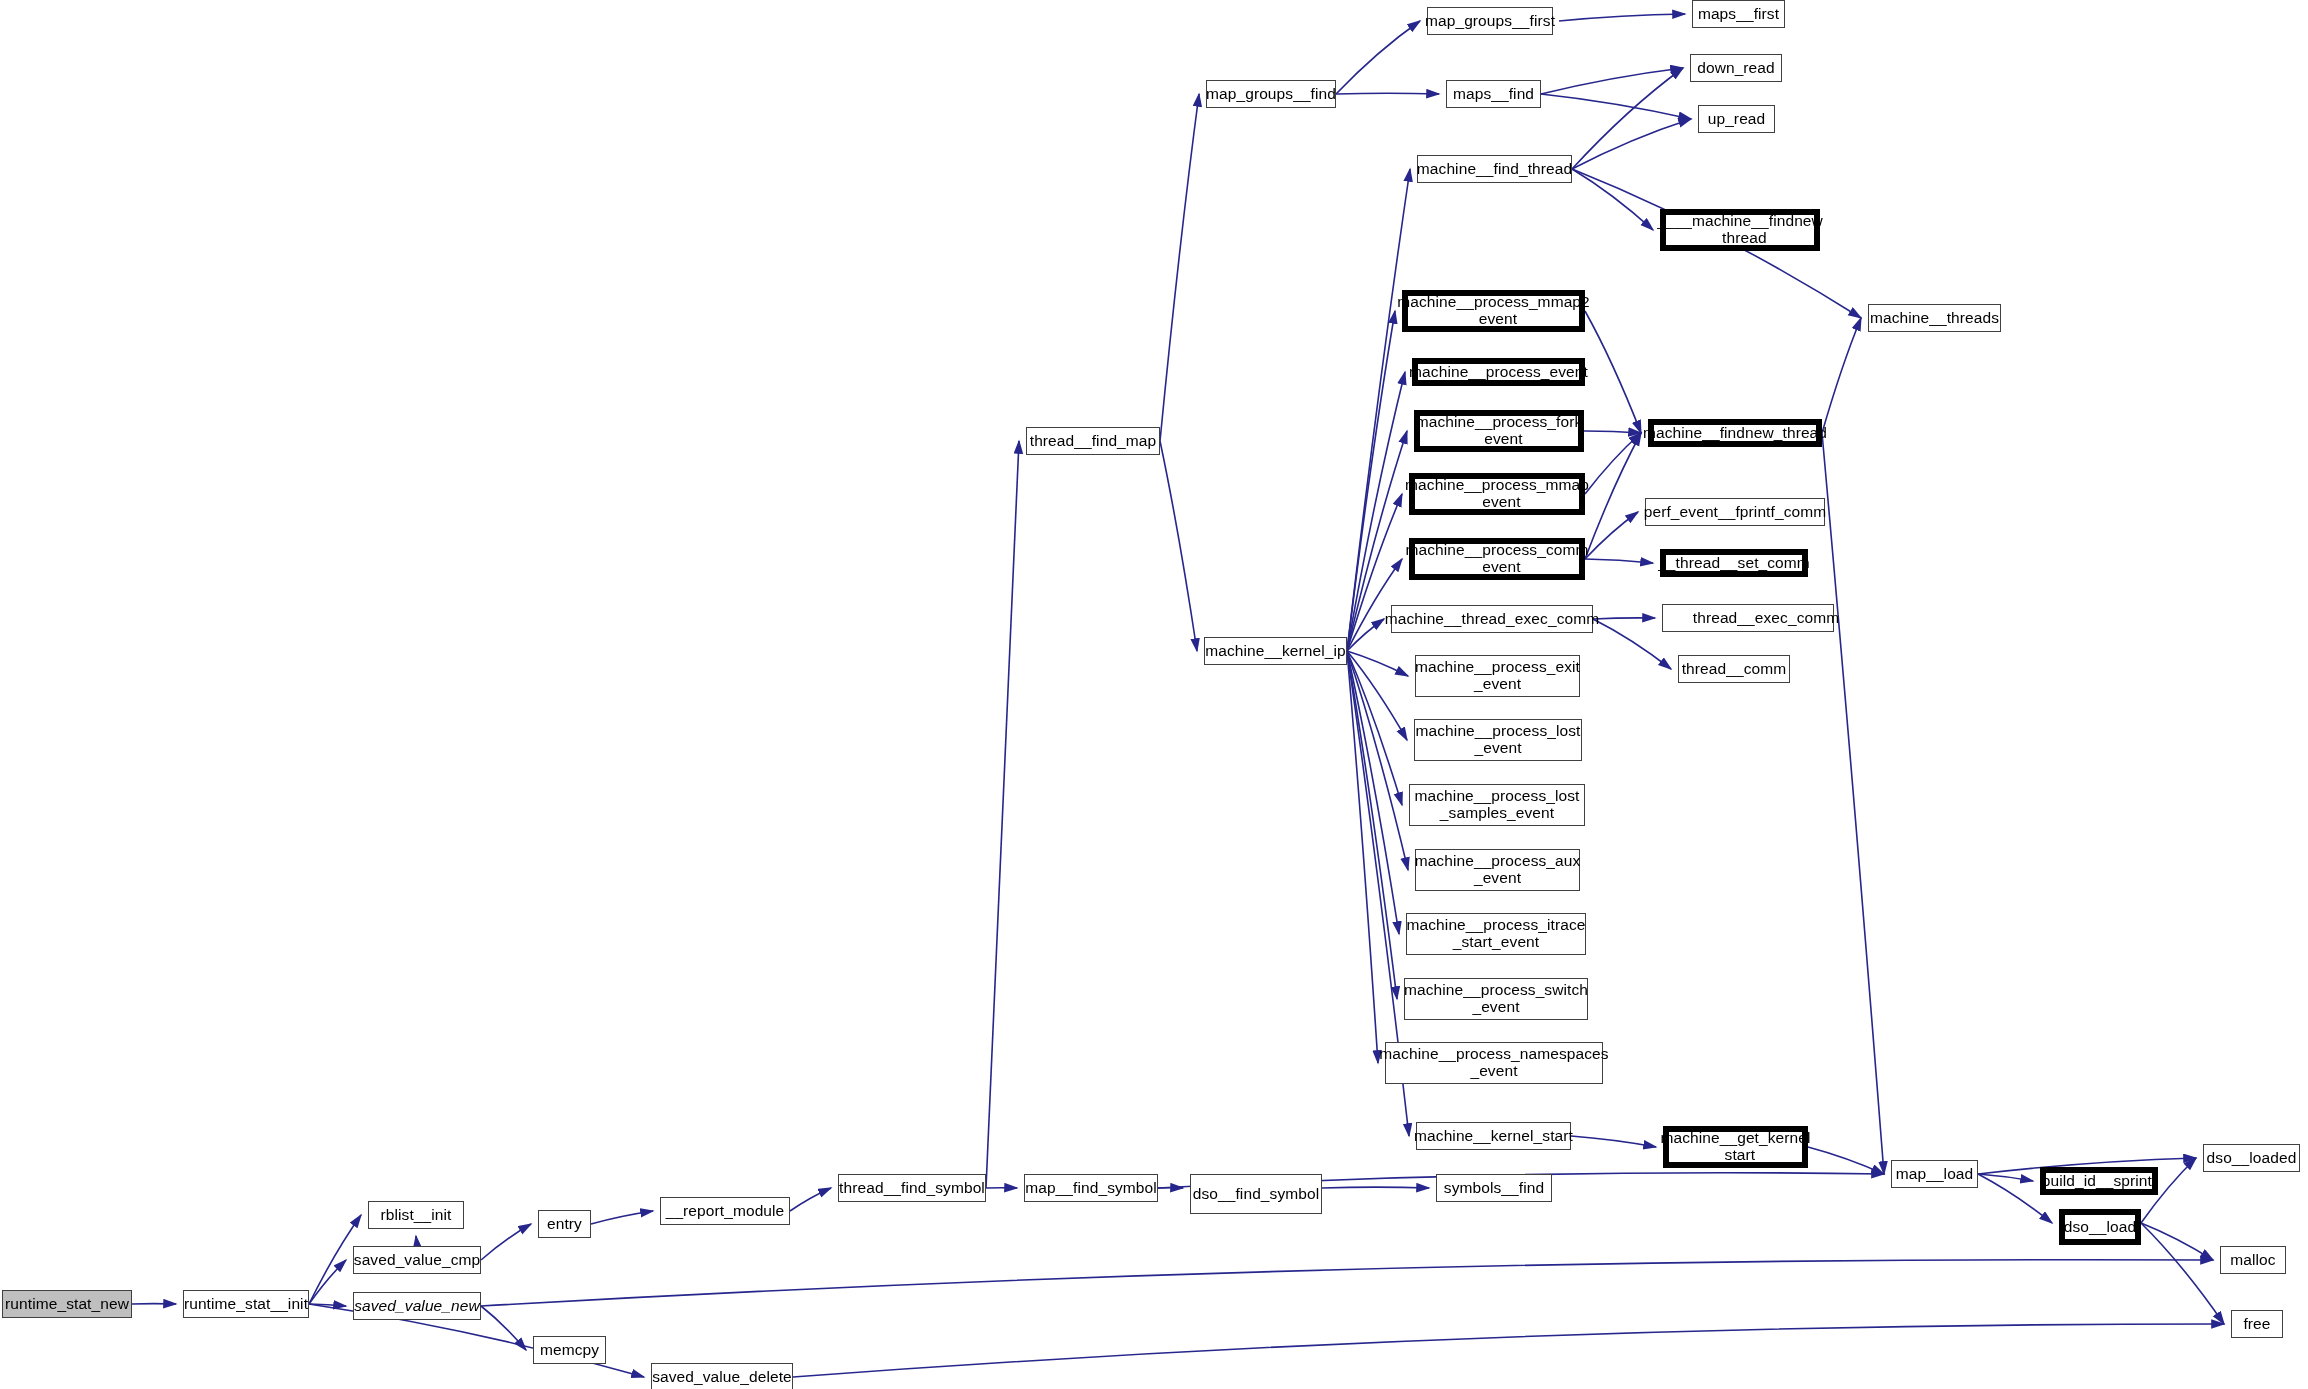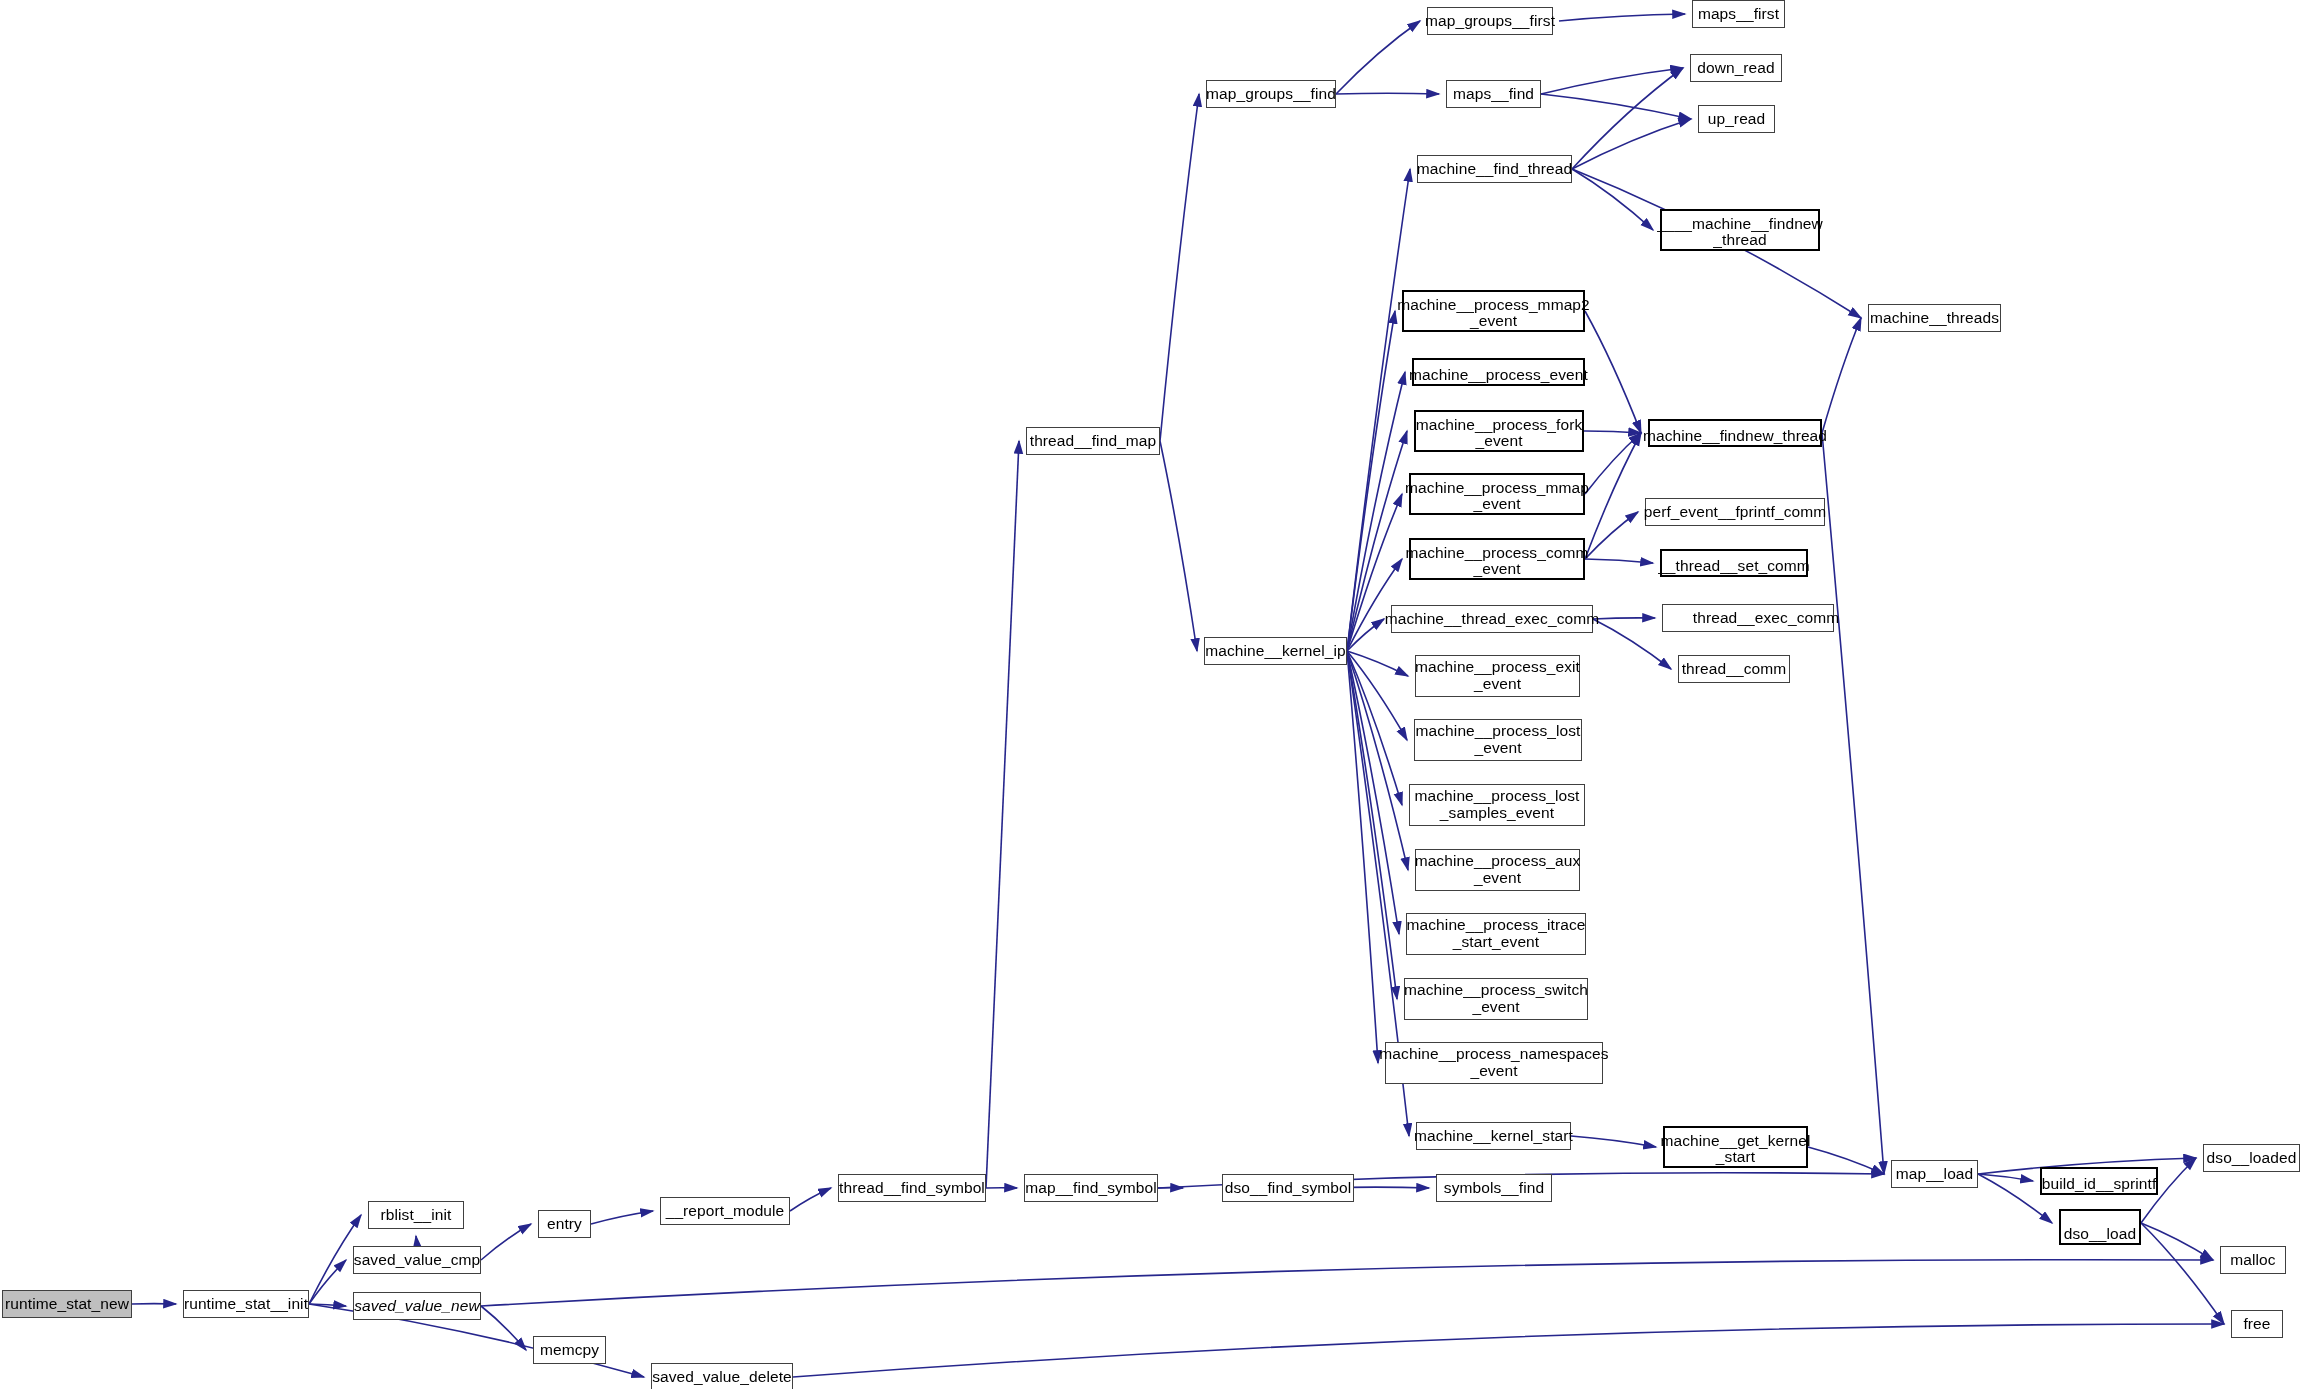--- a/index.html
+++ b/index.html
@@ -4,21 +4,21 @@
 <title>Call Graph</title>
 <style>
   html,body{margin:0;padding:0;background:#ffffff;}
   #graph{position:relative;width:2308px;height:1389px;background:#ffffff;
          font-family:"Liberation Sans","DejaVu Sans",sans-serif;overflow:hidden;}
   svg.edges{position:absolute;left:0;top:0;width:2308px;height:1389px;pointer-events:none;}
   .node{position:absolute;box-sizing:border-box;display:flex;align-items:center;
         justify-content:center;text-align:center;background:#ffffff;
         border:1px solid #404040;color:#000000;line-height:1.08;
         font-size:15.5px;letter-spacing:0.1px;white-space:pre-line;z-index:5;}
-  .node.red{border:2px solid #000000;align-items:flex-end;}
+  .node.red{border:6px solid #000000;}
   .node.root{background:#bfbfbf;border:1px solid #404040;}
   .node span{display:block;padding:0 6px;}
 </style>
 </head>
 <body>
 
 <div id="graph">
   <svg class="edges" viewBox="0 0 2308 1389" preserveAspectRatio="none">
     <defs>
       <marker id="arrow" markerWidth="9" markerHeight="9" refX="8" refY="3" orient="auto" markerUnits="strokeWidth">
@@ -94,21 +94,21 @@
       <div class="node" style="left: 183px; top: 1290px; width: 126px; height: 28px;"><span>runtime_stat__init</span></div>
       <div class="node" style="left: 368px; top: 1201px; width: 96px; height: 28px;"><span>rblist__init</span></div>
       <div class="node" style="left: 353px; top: 1246px; width: 128px; height: 28px;"><span>saved_value_cmp</span></div>
       <div class="node" style="left: 353px; top: 1292px; width: 128px; height: 28px; font-style: italic;"><span>saved_value_new</span></div>
       <div class="node" style="left: 533px; top: 1336px; width: 73px; height: 28px;"><span>memcpy</span></div>
       <div class="node" style="left: 651px; top: 1363px; width: 142px; height: 28px;"><span>saved_value_delete</span></div>
       <div class="node" style="left: 538px; top: 1210px; width: 53px; height: 28px;"><span>entry</span></div>
       <div class="node" style="left: 660px; top: 1197px; width: 130px; height: 28px;"><span>__report_module</span></div>
       <div class="node" style="left: 838px; top: 1174px; width: 148px; height: 28px;"><span>thread__find_symbol</span></div>
       <div class="node" style="left: 1024px; top: 1174px; width: 134px; height: 28px;"><span>map__find_symbol</span></div>
-      <div class="node" style="left: 1222px; top: 1174px; width: 132px; height: 28px;"><span>dso__find_symbol</span></div>
+      <div class="node" style="left: 1190px; top: 1174px; width: 132px; height: 40px;"><span>dso__find_symbol</span></div>
       <div class="node" style="left: 1436px; top: 1174px; width: 116px; height: 28px;"><span>symbols__find</span></div>
       <div class="node" style="left: 1416px; top: 1122px; width: 155px; height: 28px;"><span>machine__kernel_start</span></div>
       <div class="node red" style="left: 1663px; top: 1126px; width: 145px; height: 42px;"><span>machine__get_kernel
 _start</span></div>
       <div class="node" style="left: 1891px; top: 1160px; width: 87px; height: 28px;"><span>map__load</span></div>
       <div class="node red" style="left: 2040px; top: 1167px; width: 118px; height: 28px;"><span>build_id__sprintf</span></div>
       <div class="node red" style="left: 2059px; top: 1209px; width: 82px; height: 36px;"><span>dso__load</span></div>
       <div class="node" style="left: 2203px; top: 1144px; width: 97px; height: 28px;"><span>dso__loaded</span></div>
       <div class="node" style="left: 2220px; top: 1246px; width: 66px; height: 28px;"><span>malloc</span></div>
       <div class="node" style="left: 2231px; top: 1310px; width: 52px; height: 28px;"><span>free</span></div>

